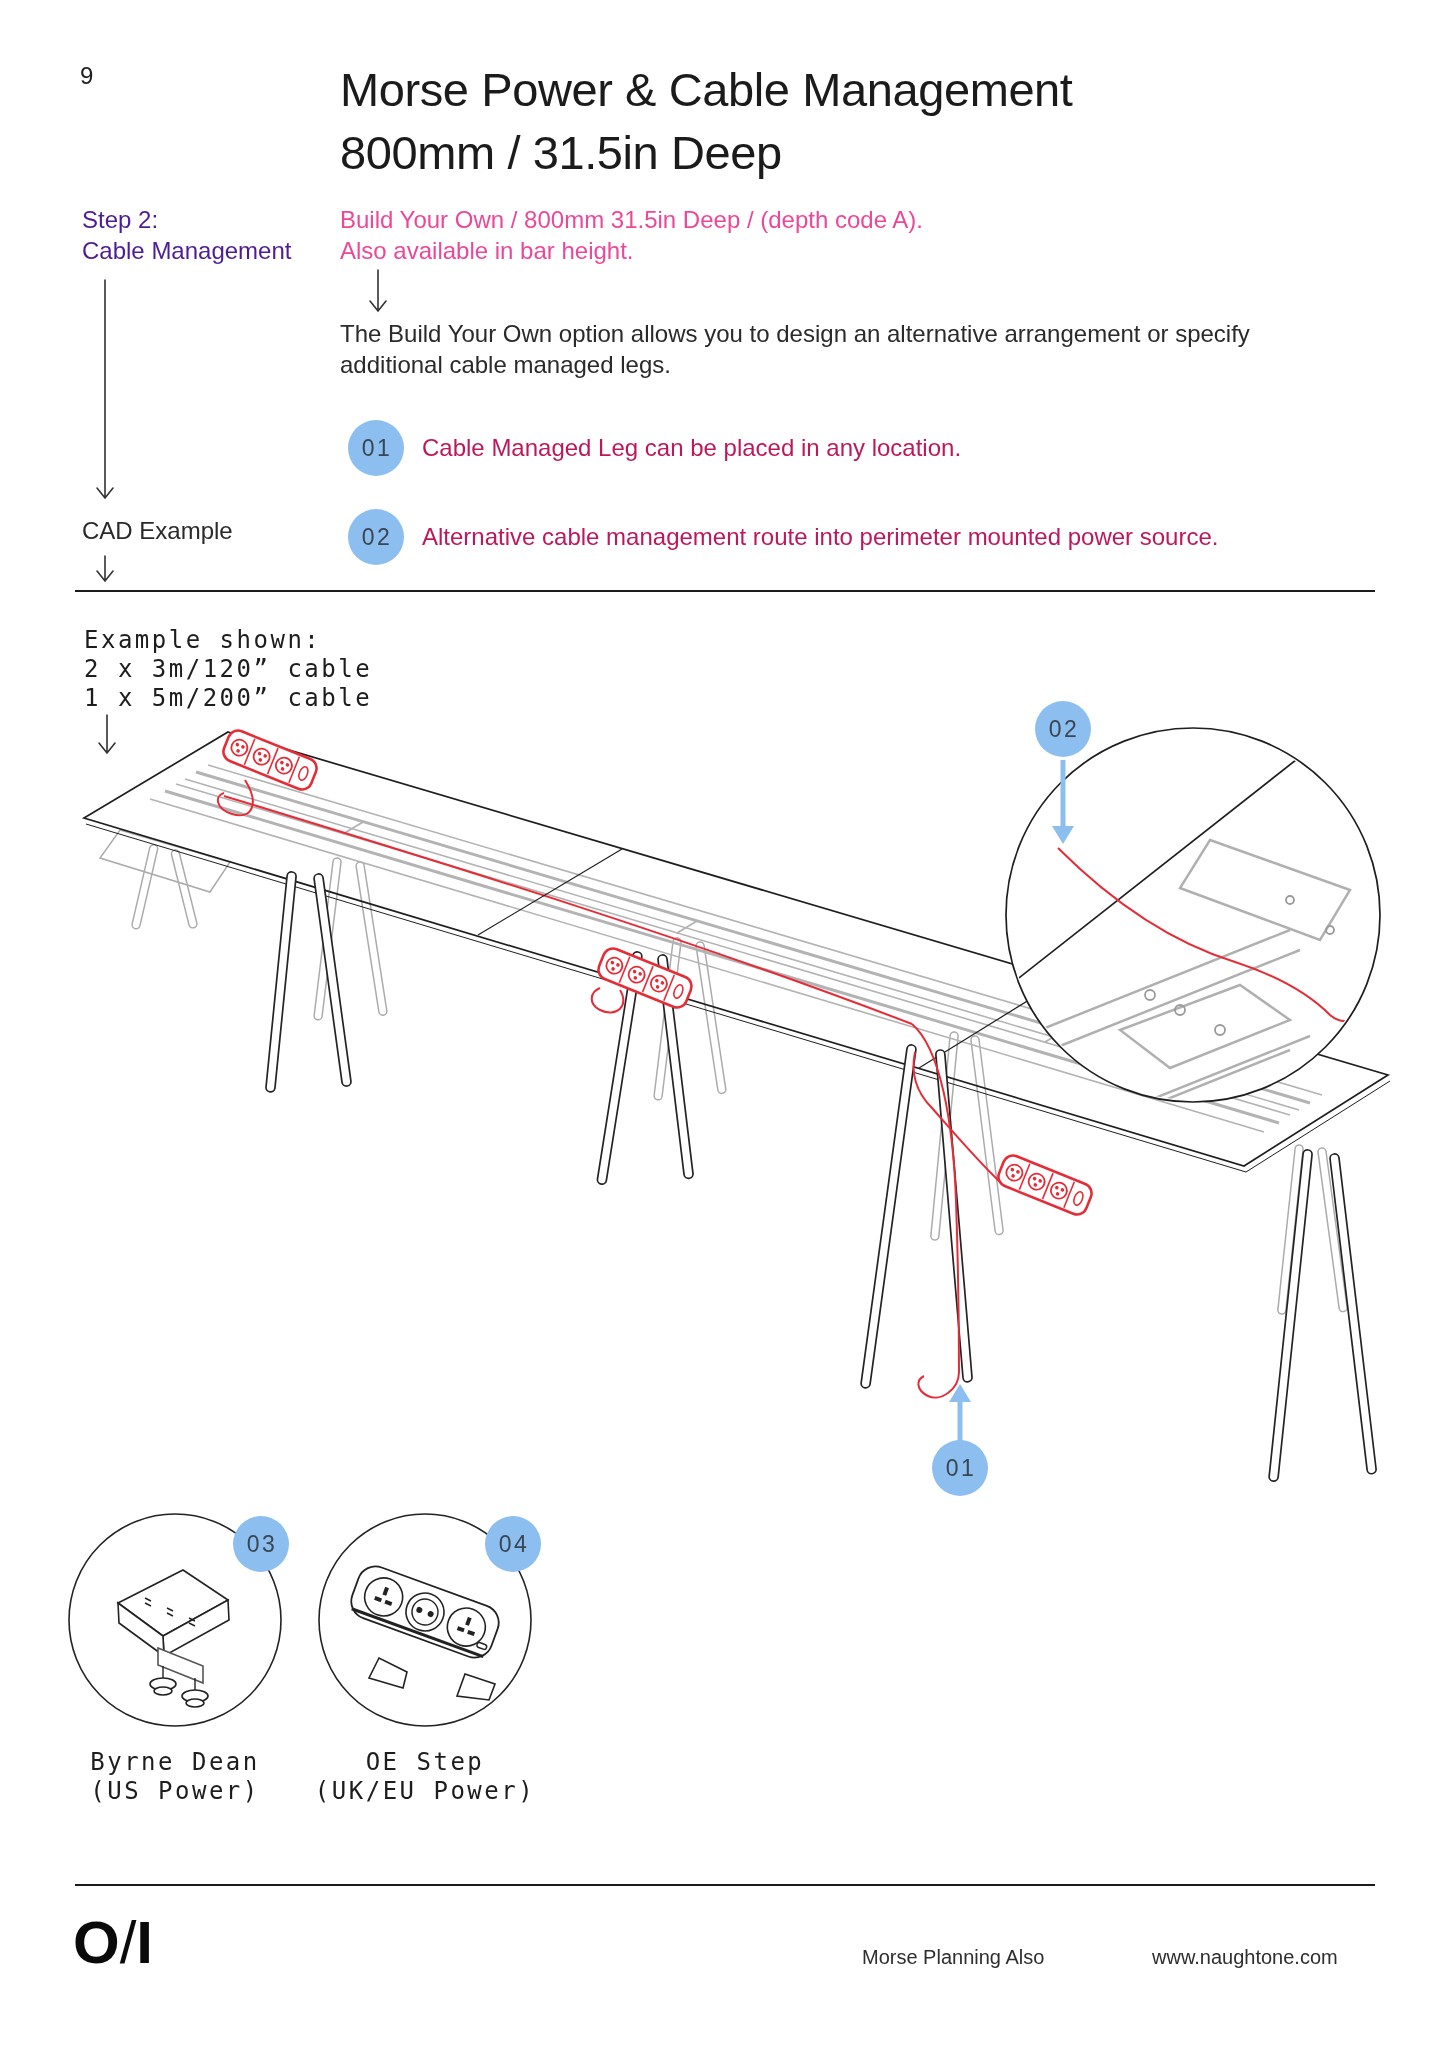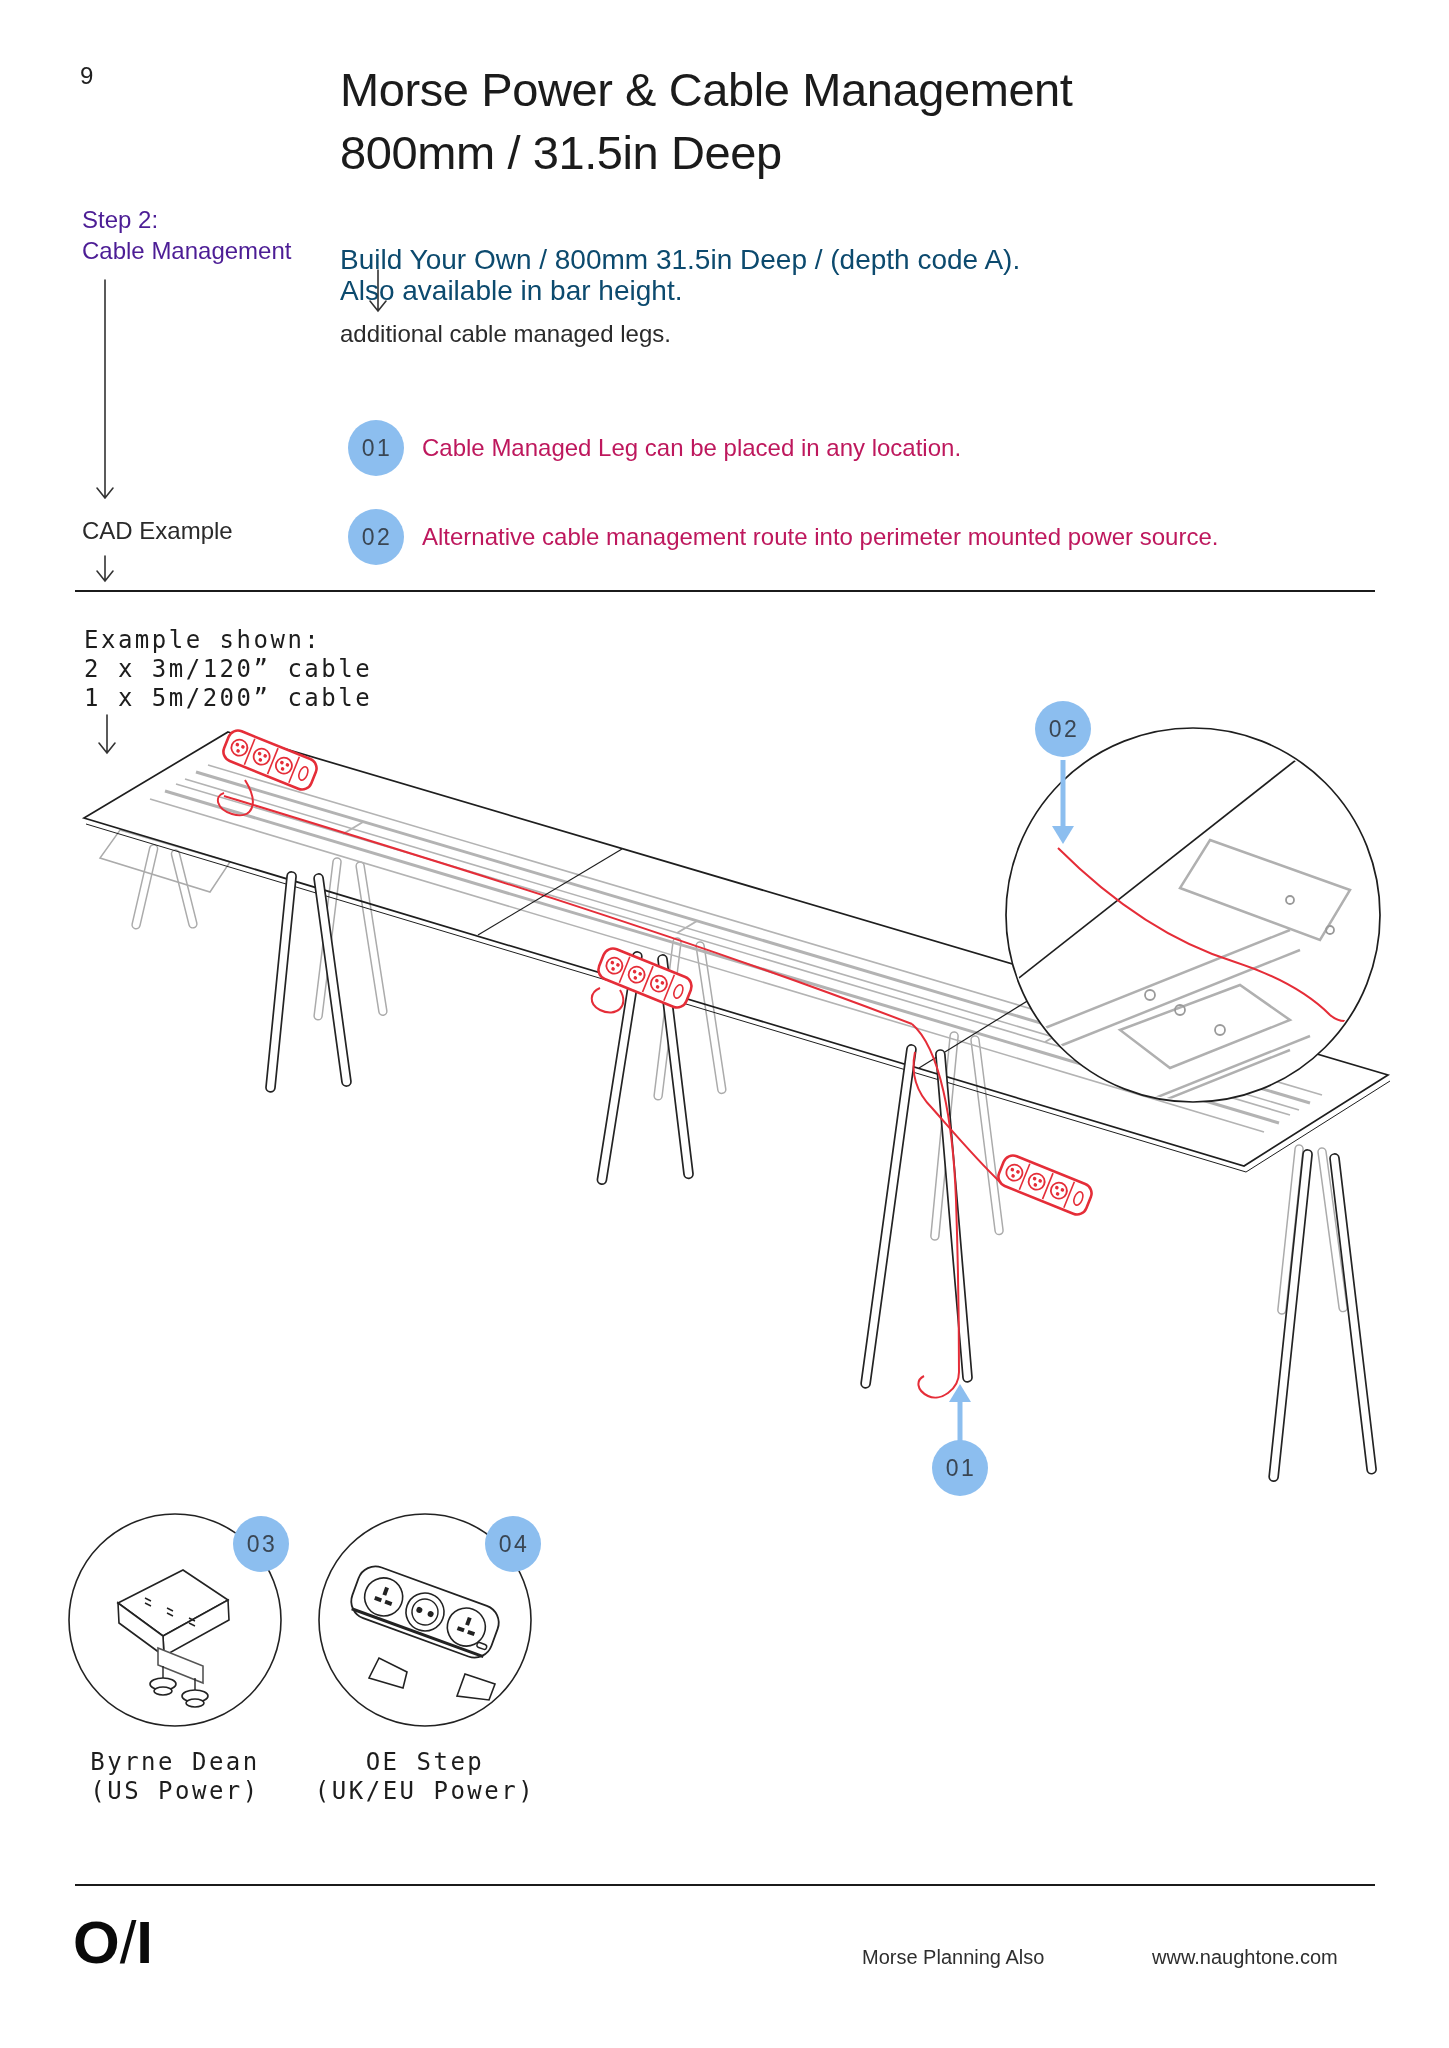--- a/index.html
+++ b/index.html
@@ -4,21 +4,21 @@
 <style>
   html,body{margin:0;padding:0;background:#ffffff;}
   #page{position:relative;width:1449px;height:2048px;background:#fff;overflow:hidden;
         font-family:"Liberation Sans",sans-serif;color:#222;}
   .abs{position:absolute;}
   .pagenum{left:80px;top:62px;font-size:24px;color:#1f1f1f;}
   .title{left:340px;top:58px;font-size:47px;line-height:63px;font-weight:400;color:#1b1b1b;letter-spacing:-0.4px;}
   .title span{display:block;}
   .col-label{left:82px;top:204px;font-size:24px;line-height:31px;color:#4c1d95;}
   .col-label span{display:block;}
-  .col-spec{left:340px;top:204px;font-size:28px;line-height:31px;color:#0c4a6e;margin-top:40px;}
+  .col-spec{left:340px;top:204px;font-size:24px;line-height:31px;color:#ec4899;}
   .col-spec span{display:block;}
   .para{left:340px;top:318px;font-size:24px;line-height:31px;color:#2a2a2a;}
   .para span{display:block;}
   .cad-label{left:82px;top:517px;font-size:24px;color:#2a2a2a;}
   .callout-row{display:flex;align-items:center;gap:18px;}
   .badge{width:56px;height:56px;border-radius:50%;background:#8CBEEF;color:#3a4653;
          display:flex;align-items:center;justify-content:center;font-size:23px;letter-spacing:2.5px;
          padding-left:2px;box-sizing:border-box;}
   .callout-text{font-size:24px;color:#be185d;}
   .rule{left:75px;width:1300px;height:2px;background:#1b1b1b;}
@@ -57,20 +57,21 @@
 
   <svg class="abs" style="left:0;top:0;" width="1449" height="600" viewBox="0 0 1449 600">
     <g stroke="#333" stroke-width="1.6" fill="none" stroke-linecap="round">
       <path d="M378,270 L378,310 M370,301 L378,311 L386,301"></path>
       <path d="M105,280 L105,497 M97,488 L105,498 L113,488"></path>
       <path d="M105,556 L105,580 M97,571 L105,581 L113,571"></path>
     </g>
   </svg>
 
   <div class="abs para">
+    <span>The Build Your Own option allows you to design an alternative arrangement or specify</span>
     <span>additional cable managed legs.</span>
   </div>
 
   <div class="abs callout-row" style="left:348px;top:420px;">
     <div class="badge">01</div>
     <div class="callout-text">Cable Managed Leg can be placed in any location.</div>
   </div>
 
   <div class="abs callout-row" style="left:348px;top:509px;">
     <div class="badge">02</div>

